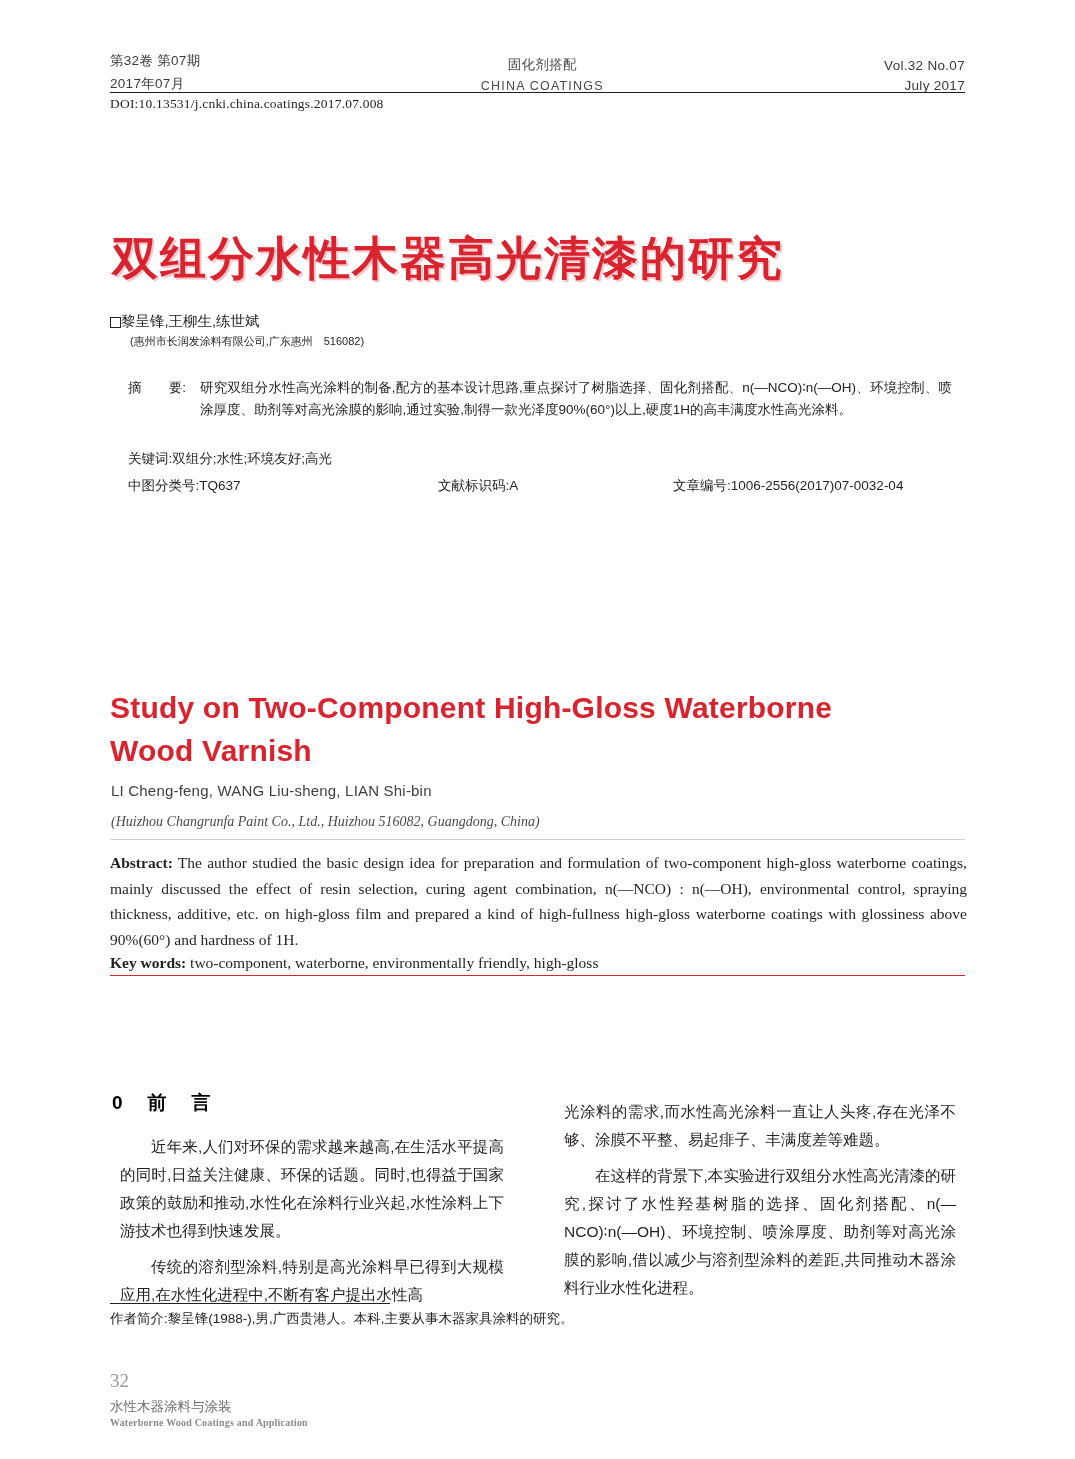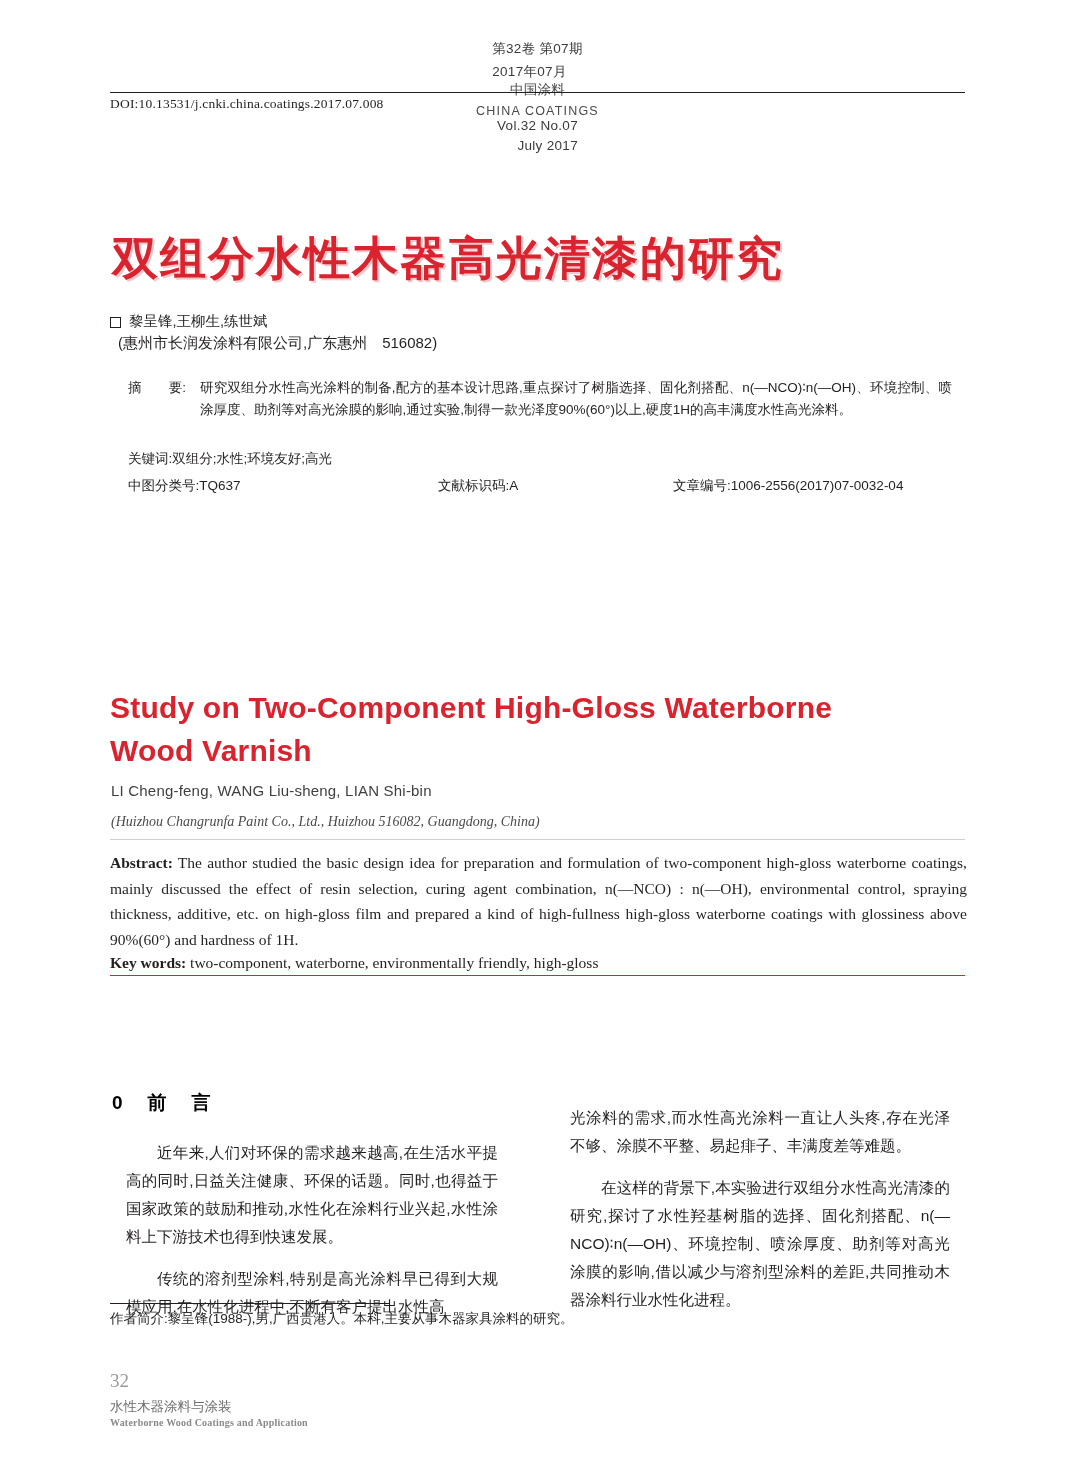--- a/index.html
+++ b/index.html
@@ -19,29 +19,28 @@
     position: relative;
     width: 1075px;
     height: 1459px;
     box-sizing: border-box;
   }
 
   
   .header {
     position: absolute;
     left: 110px;
-    top: 40px;
+    top: 52px;
     width: 855px;
     display: flex;
     justify-content: space-between;
-    align-items: center;
+    align-items: flex-end;
     font-size: 13.5px;
     color: #3b3b3b;
     letter-spacing: 0.3px;
-    flex-direction: column;
   }
   .header .col {
     display: flex;
     flex-direction: column;
     gap: 5px;
   }
   .header .col.center {
     align-items: center;
     color: #4a4a4a;
   }
@@ -87,34 +86,33 @@
 
   
   .authors-cn {
     position: absolute;
     left: 110px;
     top: 312px;
     font-size: 14.5px;
     color: #231f20;
     display: flex;
     align-items: flex-start;
-    gap: 8px;
   }
   .sq {
     display: inline-block;
     width: 9px;
     height: 9px;
     border: 1px solid #231f20;
     margin-top: 5px;
   }
   .affil-cn {
     position: absolute;
-    left: 118px;
+    left: 130px;
     top: 334px;
-    font-size: 15px;
+    font-size: 11px;
     color: #231f20;
   }
 
   
   .abs-cn {
     position: absolute;
     left: 152px;
     top: 377px;
     width: 800px;
     font-size: 13.5px;
@@ -246,21 +244,21 @@
     left: 556px;
     top: 1090px;
     width: 408px;
     font-size: 15.5px;
     line-height: 28px;
     color: #231f20;
     text-align: justify;
     text-justify: inter-ideograph;
   }
   .col-left p, .col-right p {
-    margin: 14px;
+    margin: 8px;
   }
   .indent { text-indent: 2em; }
 
   
   .foot-rule {
     position: absolute;
     left: 110px;
     top: 1303px;
     width: 280px;
     height: 1px;
@@ -307,21 +305,21 @@
 <body>
 
 <div class="page">
 
   <div class="header">
     <div class="col">
       <span>第32卷 第07期</span>
       <span>2017年07月</span>
     </div>
     <div class="col center">
-      <span>中国涂料</span>
+      <span>固化剂搭配</span>
       <span class="en">CHINA COATINGS</span>
     </div>
     <div class="col right">
       <span>Vol.32  No.07</span>
       <span>July  2017</span>
     </div>
   </div>
   <div class="header-rule"></div>
   <div class="doi">DOI:10.13531/j.cnki.china.coatings.2017.07.008</div>
 

